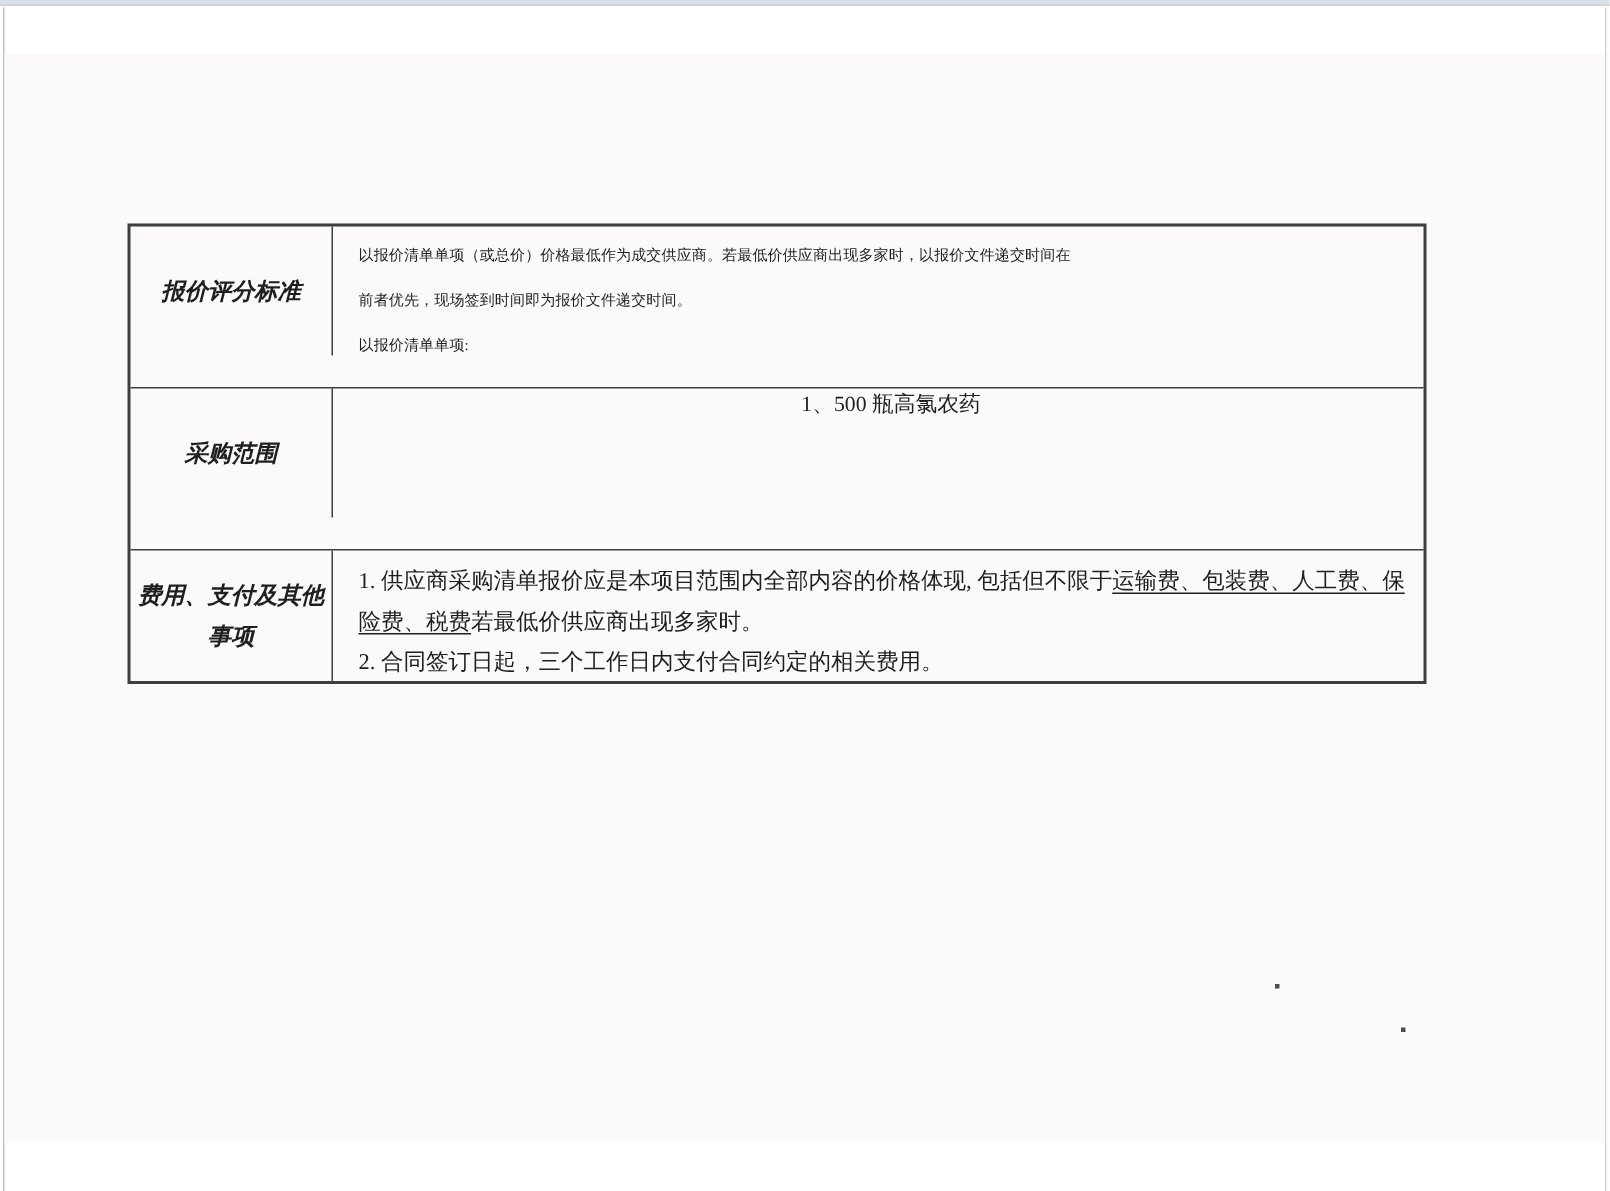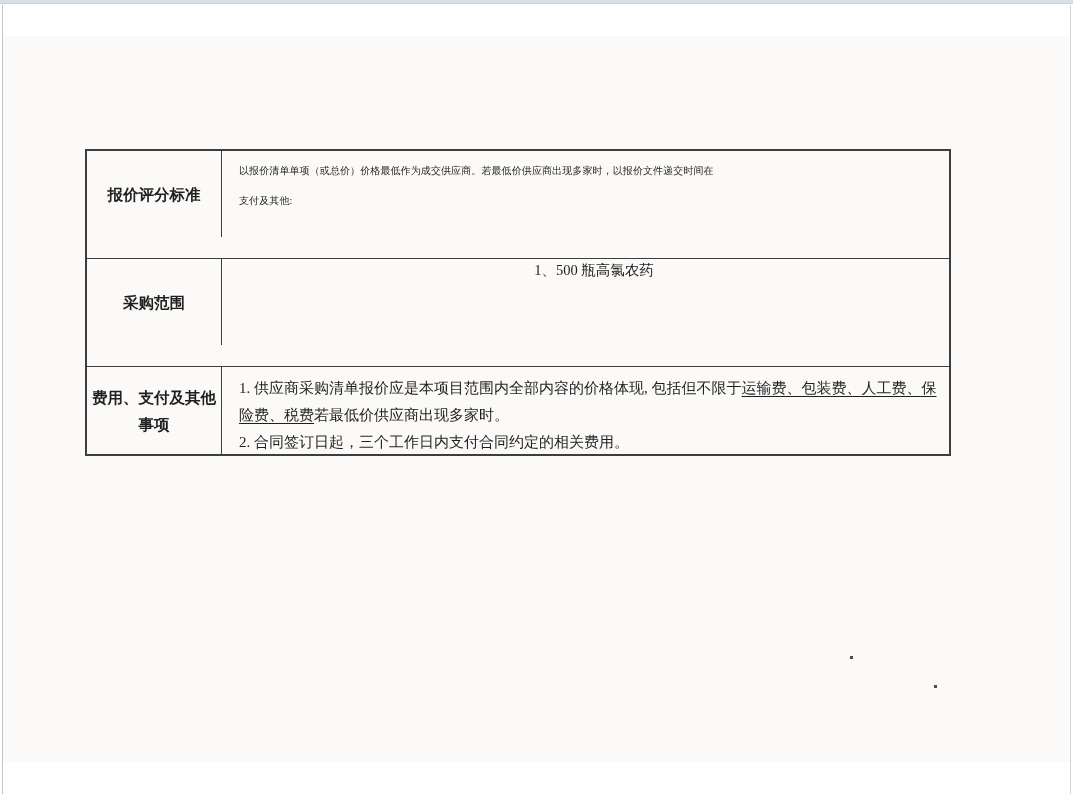--- a/index.html
+++ b/index.html
@@ -37,20 +37,21 @@
   .trow { display: flex; height: 86px; }
   .trow + .trow { border-top: 1.5px solid var(--border, #3e3e3e); margin-top: 21px; }
   .trow.r2 { height: 87px; }
   .trow.r3 { height: 88px; }
   .th {
     width: 135px; flex: 0 0 135px;
     border-right: 1.5px solid var(--border, #3e3e3e);
     display: flex; flex-direction: column; align-items: center; justify-content: center;
     font-weight: bold; font-size: 15.5px; line-height: 27px;
     text-align: right;
+    font-style: italic;
   }
   .td { flex: 1 1 auto; overflow: hidden; }
   .r1 .td { padding: 5px 4px 0 17px; font-size: 10px; line-height: 30px; letter-spacing: 0.1px; }
   .r1 .td .line { white-space: nowrap; }
   .r2 .td {
     padding-left: 17px; font-size: 14.5px; line-height: 23px;
     display: flex; flex-direction: row; justify-content: center;
   }
   .r2 .td .line { white-space: nowrap; }
   .r3 .td { padding: 8px 4px 0 17px; font-size: 15px; line-height: 27px; }
@@ -72,21 +73,22 @@
 <div class="left-edge"></div>
 <div class="right-edge"></div>
 <div class="paper"></div>
 
 <div class="doc-table">
 
   <div class="trow r1">
     <div class="th">报价评分标准</div>
     <div class="td">
       <div class="line">以报价清单单项（或总价）价格最低作为成交供应商。若最低价供应商出现多家时，以报价文件递交时间在</div>
-      <div class="line">支付及其他:</div>
+      <div class="line">前者优先，现场签到时间即为报价文件递交时间。</div>
+      <div class="line">以报价清单单项:</div>
     </div>
   </div>
 
   <div class="trow r2">
     <div class="th">采购范围</div>
     <div class="td">
       <div class="line">1、500 瓶高氯农药</div>
     </div>
   </div>
 

